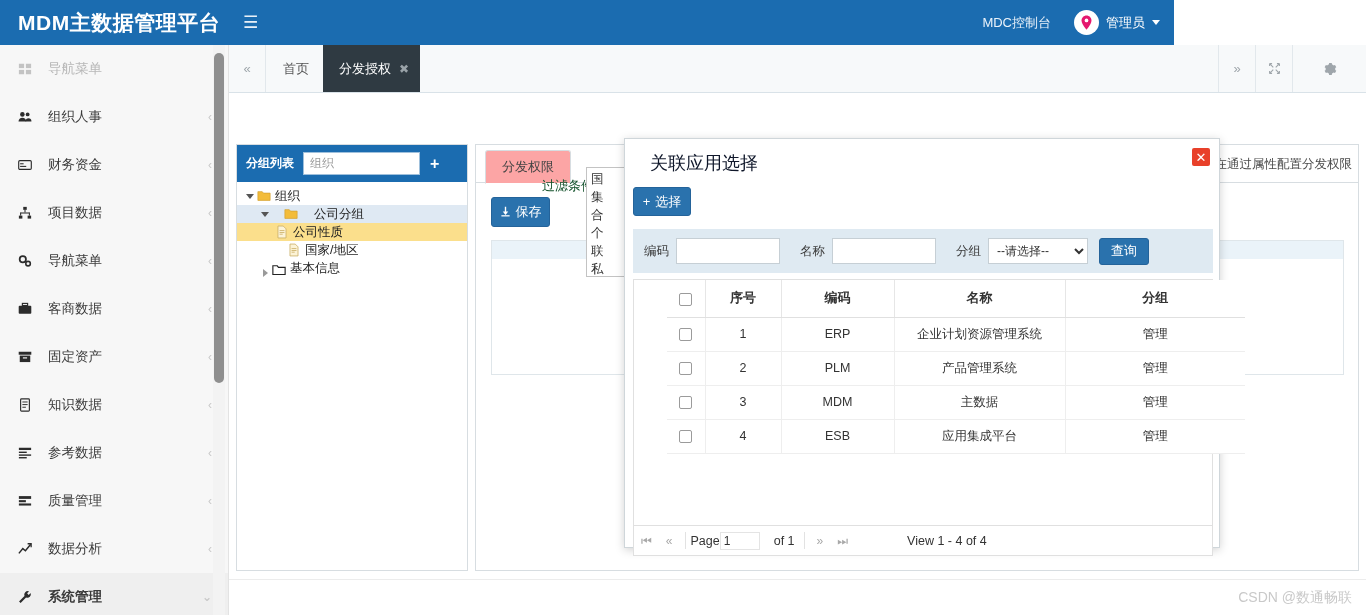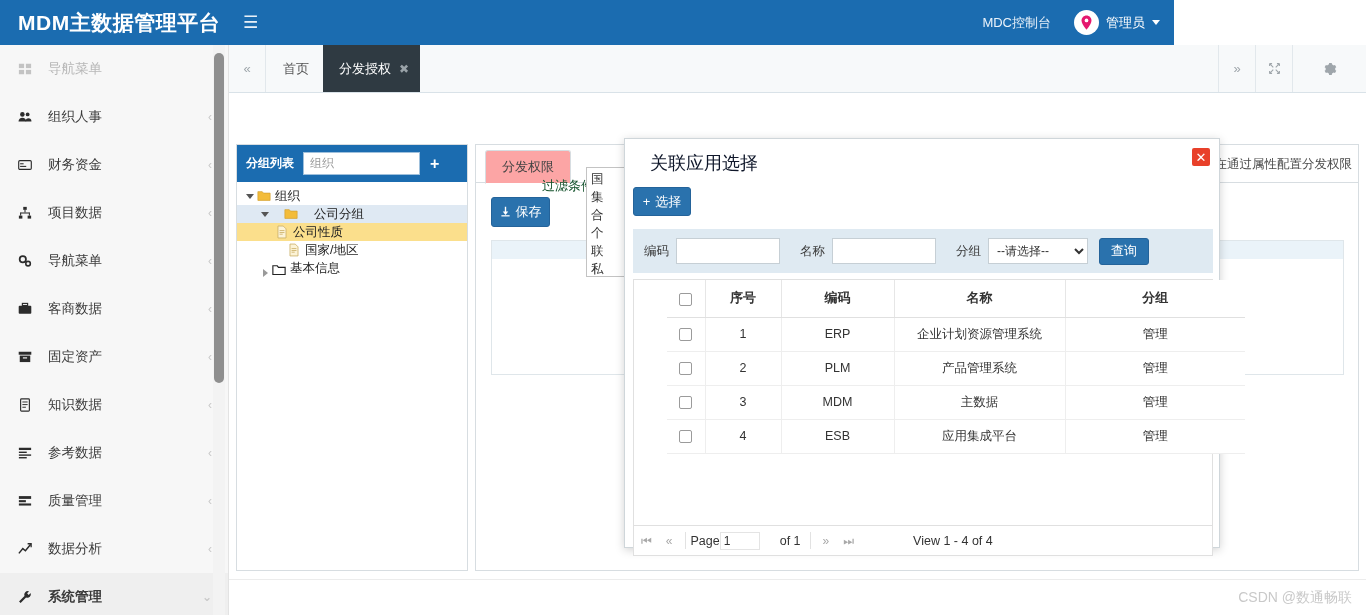--- a/index.html
+++ b/index.html
@@ -331,21 +331,21 @@
     color: #a9a9a9; font-size: 12px; padding: 0 7px; cursor: pointer;
   }
   #dlg-pager .pg-sep {
     width: 1px; height: 17px; background: #e2e2e2; margin: 0 5px;
   }
   #pg-num {
     width: 40px; height: 18px; border: 1px solid #e4e4e4;
     background: #fff; font-size: 12px; text-align: left; padding-left: 3px;
     outline: none; font-family: "Liberation Sans", sans-serif; color: #333;
   }
-  #pg-of { margin-left: 20px; margin-right: 4px; }
+  #pg-of { margin-left: 14px; margin-right: 4px; }
   #pg-view { margin-left: 52px; }
 
   
   #watermark {
     position: absolute; right: 14px; bottom: 8px;
     font-size: 14px; color: #c9c9c9; white-space: nowrap;
   }
   #bottom-strip {
     position: absolute; left: 229px; bottom: 0;
     width: 1137px; height: 36px; background: #fff;

